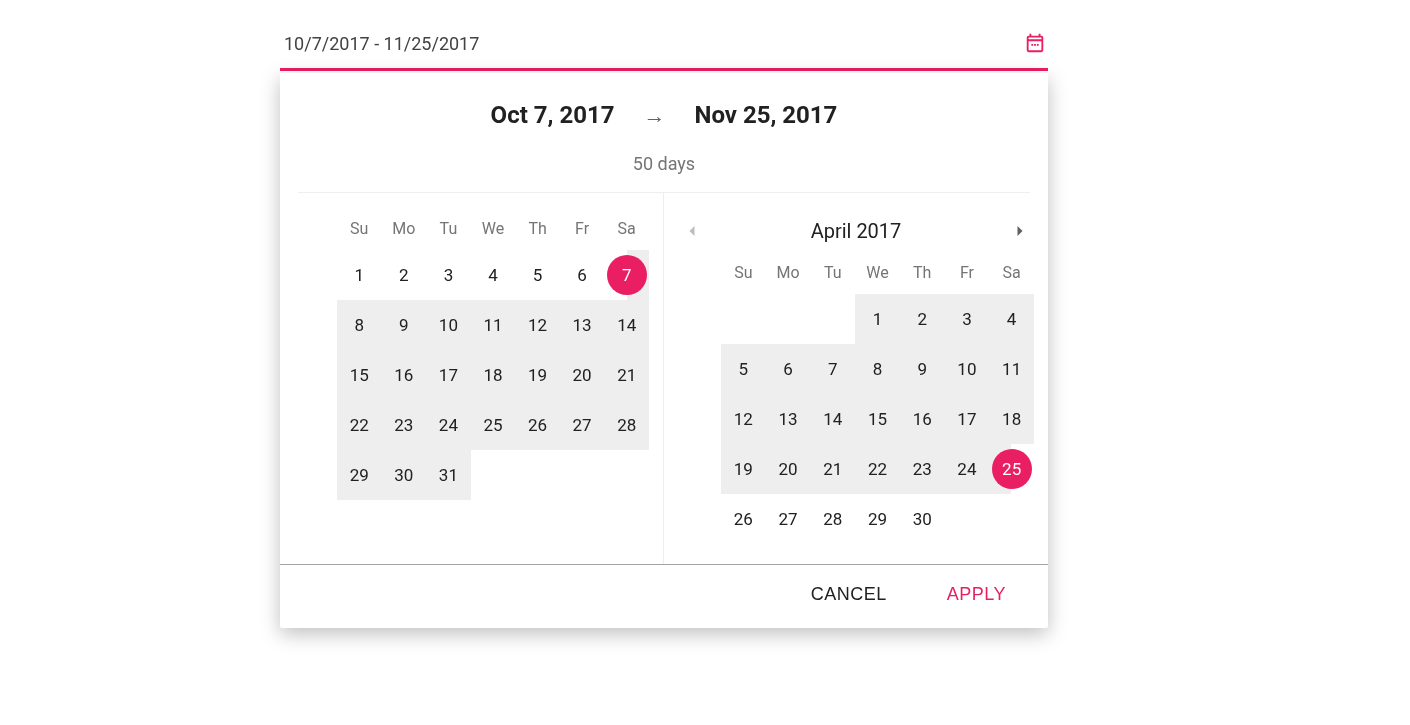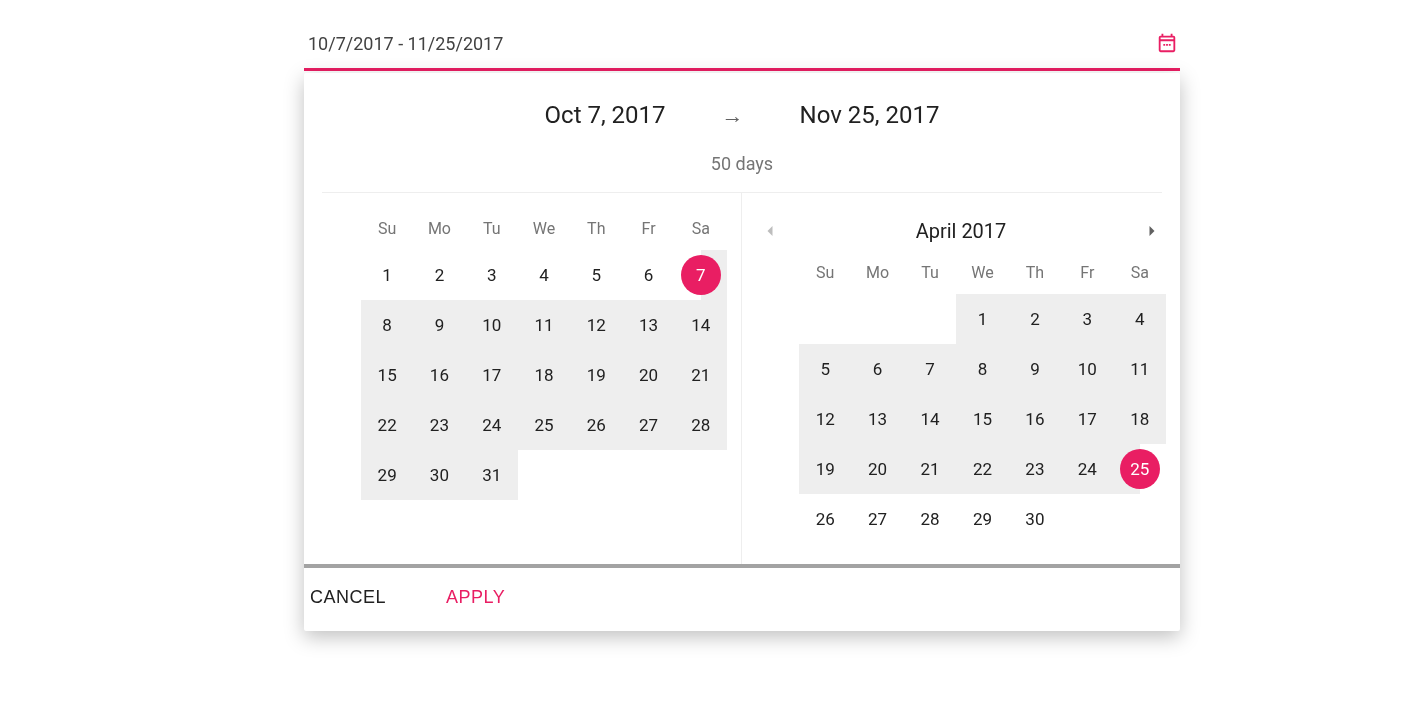--- a/index.html
+++ b/index.html
@@ -1,42 +1,42 @@
 <!DOCTYPE html>
 <html><head>
 <meta charset="utf-8">
 <style>
   * { box-sizing: border-box; }
   html, body { margin: 0; padding: 0; width: 1410px; height: 725px; background: #fff; font-family: "Roboto", "Helvetica Neue", Arial, sans-serif; color: #212121; }
-  .wrap { position: absolute; left: 304px; top: 24px; width: 876px; }
+  .wrap { position: absolute; left: 280px; top: 24px; width: 768px; }
   .field { display: flex; align-items: center; justify-content: space-between; height: 44px; font-size: 18px; color: #424242; padding: 0 2px 6px 4px; }
   .field .icon { width: 22px; height: 22px; color: #e91e63; }
   .underline { height: 3px; background: #e91e63; width: 100%; }
   .popup { margin-top: 2px; background: #fff; box-shadow: 0 6px 20px rgba(0,0,0,0.25); border-radius: 2px; }
   .header { text-align: center; padding: 28px 0 18px 0; border-bottom: 1px solid #eee; margin: 0 18px; }
-  .header .dates { font-size: 24px; color: #212121; display: inline-flex; align-items: flex-end; gap: 56px; }
+  .header .dates { font-size: 24px; color: #212121; display: inline-flex; align-items: flex-end; gap: 29px; font-weight: bold; }
   .header .arrow { color: #616161; font-size: 22px; }
   .header .duration { margin-top: 24px; font-size: 18px; color: #757575; }
   .panes { display: flex; }
   .pane { width: 50%; padding: 16px 14px 20px 14px; }
   .pane.left { border-right: 1px solid #eee; }
   .mhead { display: flex; align-items: center; justify-content: space-between; height: 44px; }
   .mhead .nav { width: 28px; height: 28px; display:flex; align-items:center; justify-content:center; color:#616161; cursor:pointer; }
   .mhead .nav.dis { color: #bdbdbd; cursor: default; }
   .mtitle { font-size: 20px; color: #212121; }
   .grid { display: grid; grid-template-columns: repeat(7, 1fr); text-align:center;margin-left:43px; }
   .dow { font-size: 16px; color: #757575; padding: 10px 0 12px 0; }
   .cell { height: 50px; display:flex; align-items:center; justify-content:center; font-size: 17px; color:#212121; cursor:pointer; position:relative; }
   .cell.blank { cursor: default; }
   .cell.inrange { background: #eeeeee; }
   .cell .num { width: 40px; height: 40px; display:flex; align-items:center; justify-content:center; border-radius:50%; }
   .cell.selected .num { background: #e91e63; color:#fff; }
   .cell.selected.start { background: linear-gradient(to right, transparent 50%, #eeeeee 50%); }
   .cell.selected.end   { background: linear-gradient(to right, #eeeeee 50%, transparent 50%); }
-  .actions { border-top: 4px solid #a3a3a3; display:flex; justify-content:flex-start; gap: 48px; padding: 18px 36px 22px 0; }
+  .actions { border-top: 1px solid #a3a3a3; display:flex; justify-content:flex-end; gap: 48px; padding: 18px 36px 22px 0; }
   .btn { font-size: 18px; font-weight: 500; letter-spacing: 0.5px; cursor:pointer; background:none; border:none; }
   .btn.cancel { color:#212121; }
   .btn.apply  { color:#e91e63; }
   svg { display:block; }
 </style>
 </head>
 <body>
 
 <div class="wrap">
   <div class="field">

